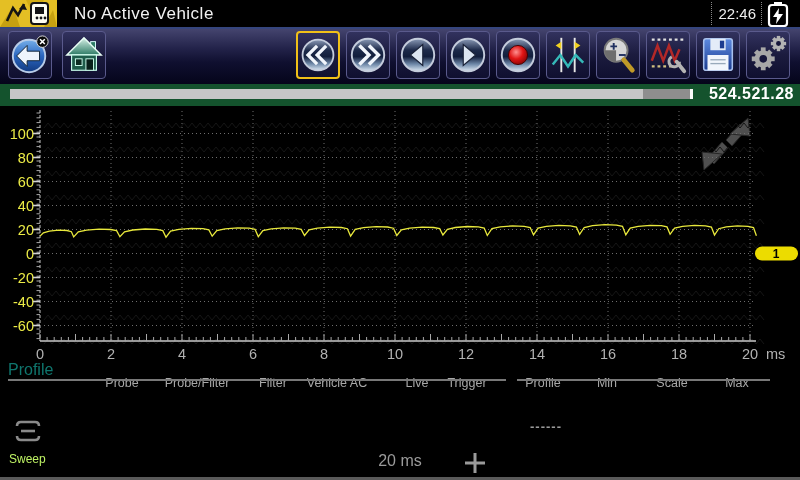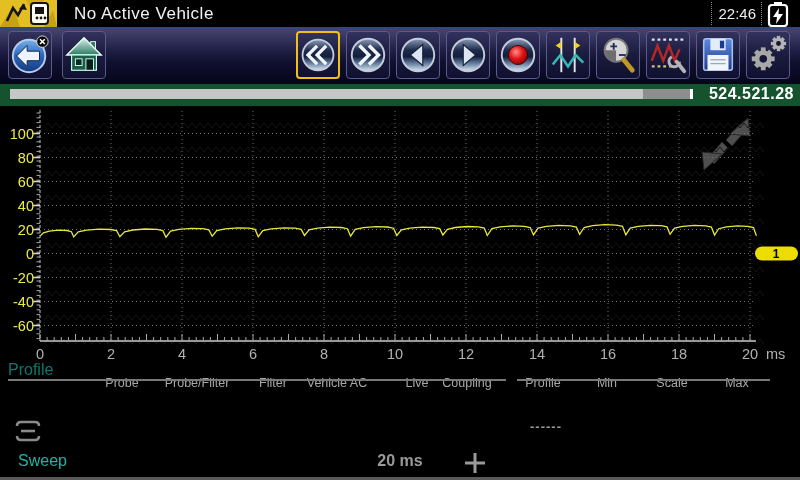--- a/index.html
+++ b/index.html
@@ -26,22 +26,22 @@
   .cap{position:absolute;right:0;top:0;width:3px;height:10px;background:#fafafa;}
   .scroll-label{position:absolute;right:6px;top:1px;font-size:16px;font-weight:bold;color:#fff;letter-spacing:.5px;}
   
   #plot{position:absolute;left:0;top:106px;width:800px;height:256px;}
   
   .profile-label{position:absolute;left:8px;top:361px;font-size:16px;color:#0f766e;}
   .hdr{position:absolute;top:376px;transform:translateX(-50%);font-size:12.5px;color:#a8a8a8;white-space:nowrap;}
   .hline{position:absolute;top:379px;height:2px;background:#787878;}
   .chrow{position:absolute;left:0;top:382px;width:800px;height:32px;}
   .sub-dash{position:absolute;left:530px;top:419px;font-size:13px;font-weight:bold;color:#9a9a9a;letter-spacing:1px;}
-  .sweep-label{position:absolute;left:18px;top:452px;font-size:16px;color:#14b8a6;}
-  .sweep-val{position:absolute;left:400px;top:452px;transform:translateX(-50%);font-size:16px;color:#9a9a9a;font-weight:bold;}
+  .sweep-label{position:absolute;left:9px;top:452px;font-size:12px;color:#bef264;}
+  .sweep-val{position:absolute;left:400px;top:452px;transform:translateX(-50%);font-size:16px;color:#9a9a9a;}
   .bottom-strip{position:absolute;left:0;top:477px;width:800px;height:3px;background:#5a5a5a;}
   .icon-abs{position:absolute;}
 </style>
 </head>
 <body>
 
 <div class="screen">
 
   <svg width="0" height="0" style="position:absolute" aria-hidden="true">
     <defs>
@@ -452,21 +452,21 @@
       <rect x="755" y="140.5" width="43" height="14" rx="7" fill="#ecdc00"></rect>
       <text x="776" y="152" text-anchor="middle" fill="#000" font-size="12" font-weight="bold" font-family="Liberation Sans, sans-serif">1</text>
     </svg>
 
   <span class="profile-label">Profile</span>
   <span class="hdr" style="left:122px">Probe</span>
   <span class="hdr" style="left:197px">Probe/Filter</span>
   <span class="hdr" style="left:273px">Filter</span>
   <span class="hdr" style="left:337px">Vehicle AC</span>
   <span class="hdr" style="left:417px">Live</span>
-  <span class="hdr" style="left:467px">Coupling</span>
+  <span class="hdr" style="left:467px">Trigger</span>
   <span class="hdr" style="left:543px">Profile</span>
   <span class="hdr" style="left:607px">Min</span>
   <span class="hdr" style="left:672px">Scale</span>
   <span class="hdr" style="left:737px">Max</span>
   <div class="hline" style="left:8px;width:498px"></div>
   <div class="hline" style="left:517px;width:253px"></div>
 
   <div class="chrow">
     
     

